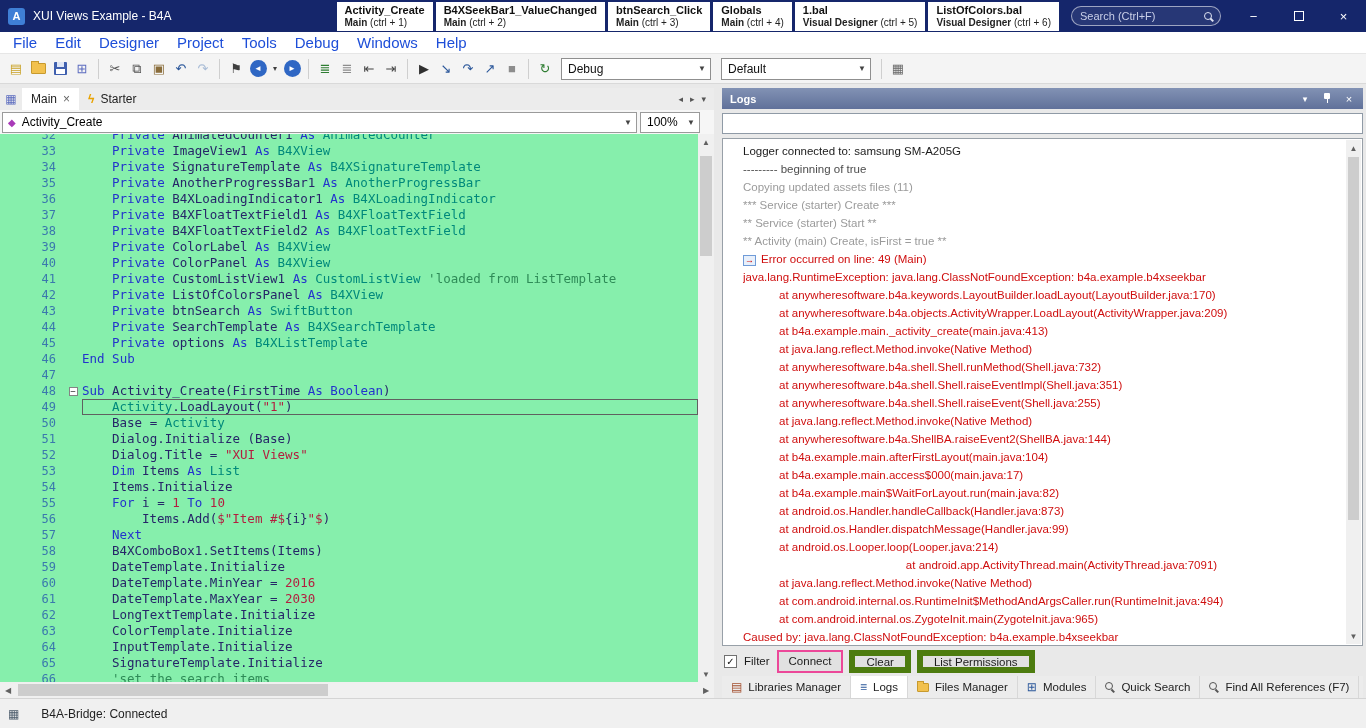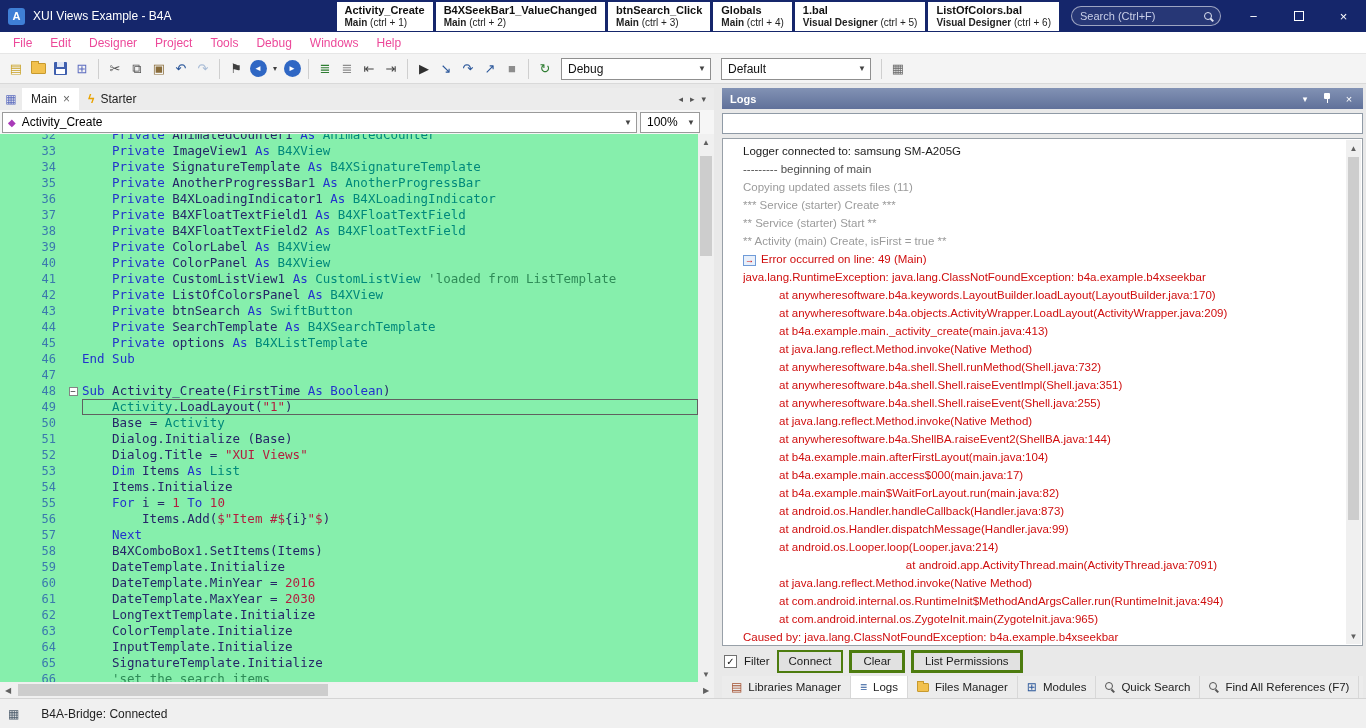--- a/index.html
+++ b/index.html
@@ -25,21 +25,21 @@
   .mag{width:8px;height:8px;border:1.5px solid #dfe3f2;border-radius:50%;position:relative;display:inline-block;flex:none;}
   .mag::after{content:"";position:absolute;width:4px;height:1.5px;background:#dfe3f2;
               transform:rotate(45deg);right:-3px;bottom:-1px;}
   .win-btns{display:flex;height:32px;flex:none;}
   .win-btn{width:45px;display:flex;align-items:center;justify-content:center;font-size:13px;color:#fff;}
   .max-glyph{width:10px;height:10px;border:1px solid #fff;display:inline-block;}
 
   
   .menubar{position:absolute;top:32px;left:0;right:0;height:22px;background:#fff;display:flex;
            align-items:center;padding-left:4px;border-bottom:1px solid #e6e6e6;}
-  .menu-item{font-size:12px;color:#ec4899;padding:0 9px;height:100%;display:flex;align-items:center;}
+  .menu-item{font-size:15px;color:#1d4ed8;padding:0 9px;height:100%;display:flex;align-items:center;}
   .toolbar{position:absolute;top:54px;left:0;right:0;height:30px;background:#f4f4f4;
            border-bottom:1px solid #d9d9d9;display:flex;align-items:center;padding-left:6px;gap:2px;}
   .tbi{width:20px;height:20px;display:flex;align-items:center;justify-content:center;font-size:13px;flex:none;}
   .tbi.narrow{width:10px;font-size:8px;}
   .tb-sep{width:1px;height:20px;background:#cfcfcf;margin:0 4px;flex:none;}
   .folder{width:15px;height:11px;background:#f2c14e;border:1px solid #c79a2e;border-radius:1px;
           position:relative;display:inline-block;}
   .folder::before{content:"";position:absolute;top:-3px;left:-1px;width:6px;height:2px;background:#f2c14e;
           border:1px solid #c79a2e;border-bottom:none;}
   .floppy{width:13px;height:13px;background:#3f5fae;position:relative;display:inline-block;border-radius:1px;}
@@ -109,23 +109,23 @@
   .logline{white-space:nowrap;overflow:hidden;}
   .logline.black{color:#1b1b1b;} .logline.dim{color:#4d4d4d;}
   .logline.gray{color:#9b9b9b;} .logline.red{color:#cf0e0e;}
   .err-ic{display:inline-flex;width:13px;height:11px;background:#e8f0fb;border:1px solid #6f9bd8;
           color:#cf0e0e;font-size:9px;align-items:center;justify-content:center;margin-right:5px;}
   .log-vscroll{position:absolute;top:1px;right:1px;bottom:1px;width:15px;background:#f0f0f0;}
   .log-controls{height:30px;display:flex;align-items:center;gap:7px;padding:3px 2px;flex:none;}
   .chk-box{width:13px;height:13px;border:1px solid #707070;background:#fff;display:flex;align-items:center;
            justify-content:center;font-size:10px;color:#111;flex:none;}
   .chk-label{font-size:11.5px;color:#1b1b1b;}
-  .log-btn{height:23px;padding:0 11px;background:#e1e1e1;border:3px solid #4d7c0f;font-size:11.5px;
+  .log-btn{height:23px;padding:0 11px;background:#e1e1e1;border:6px solid #4d7c0f;font-size:11.5px;
            font-family:inherit;color:#1b1b1b;}
-  .log-btn.focused{border:2px solid #4d7c0f;padding:0 10px;}
+  .log-btn.focused{border:2px solid #ec4899;padding:0 10px;}
   .bottom-tabs{height:22px;display:flex;align-items:stretch;background:#ececec;flex:none;}
   .btab{display:flex;align-items:center;gap:6px;padding:0 9px;font-size:11.5px;color:#222;
         border-right:1px solid #d8d8d8;white-space:nowrap;}
   .btab.active{background:#fff;}
   .ic-books{color:#a34f2e;font-size:12px;} .ic-lines{color:#2b579a;font-weight:bold;font-size:12px;}
   .ic-grid{color:#2b579a;font-size:12px;}
   .mini-folder{display:inline-block;width:12px;height:9px;background:#f2c14e;border:1px solid #c79a2e;
                position:relative;border-radius:1px;}
   .mini-folder::before{content:"";position:absolute;top:-3px;left:-1px;width:5px;height:2px;background:#f2c14e;
                border:1px solid #c79a2e;border-bottom:none;}
@@ -341,21 +341,21 @@
       <span class="lh-icon">▾</span>
       <span class="lh-icon">
           <span class="pin-icon"></span>
         </span>
       <span class="lh-icon" style="font-size:11px;">×</span>
     </div>
     <input class="filter-input" value="" style="">
     <div class="log-area">
       <div class="log-lines" id="log-lines">
           <div class="logline black"><span>Logger connected to:  samsung SM-A205G</span></div>
-          <div class="logline dim"><span>--------- beginning of main</span></div>
+          <div class="logline dim"><span>--------- beginning of true</span></div>
           <div class="logline gray"><span>Copying updated assets files (11)</span></div>
           <div class="logline gray"><span>*** Service (starter) Create ***</span></div>
           <div class="logline gray"><span>** Service (starter) Start **</span></div>
           <div class="logline gray"><span>** Activity (main) Create, isFirst = true **</span></div>
           <div class="logline red"><span class="err-ic">→</span><span>Error occurred on line: 49 (Main)</span></div>
           <div class="logline red"><span>java.lang.RuntimeException: java.lang.ClassNotFoundException: b4a.example.b4xseekbar</span></div>
           <div class="logline red" style="padding-left: 36px;"><span>at anywheresoftware.b4a.keywords.LayoutBuilder.loadLayout(LayoutBuilder.java:170)</span></div>
           <div class="logline red" style="padding-left: 36px;"><span>at anywheresoftware.b4a.objects.ActivityWrapper.LoadLayout(ActivityWrapper.java:209)</span></div>
           <div class="logline red" style="padding-left: 36px;"><span>at b4a.example.main._activity_create(main.java:413)</span></div>
           <div class="logline red" style="padding-left: 36px;"><span>at java.lang.reflect.Method.invoke(Native Method)</span></div>

